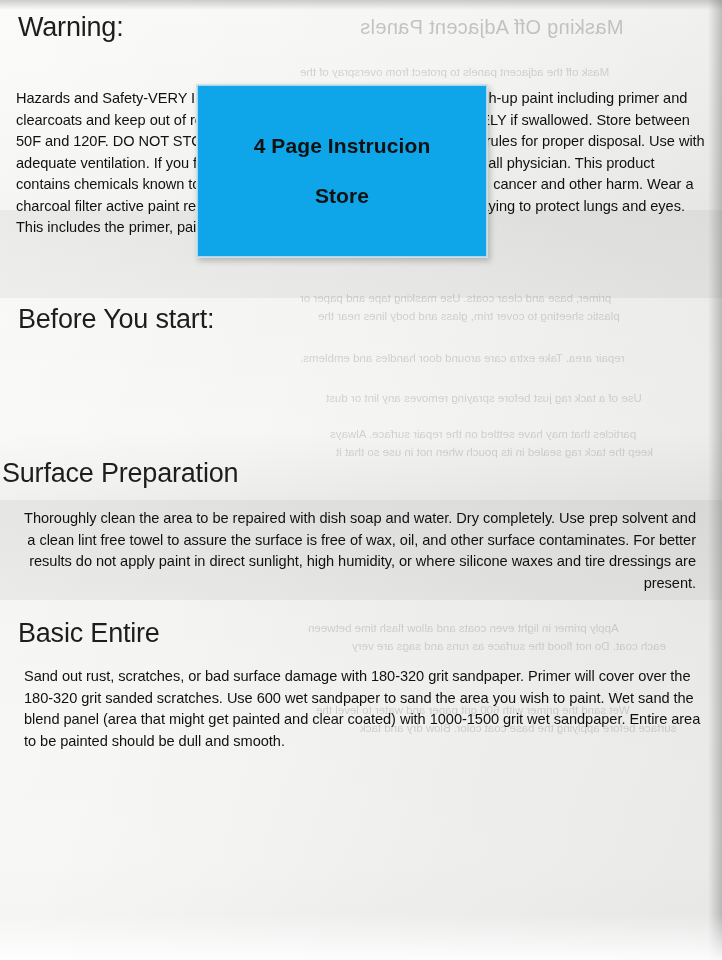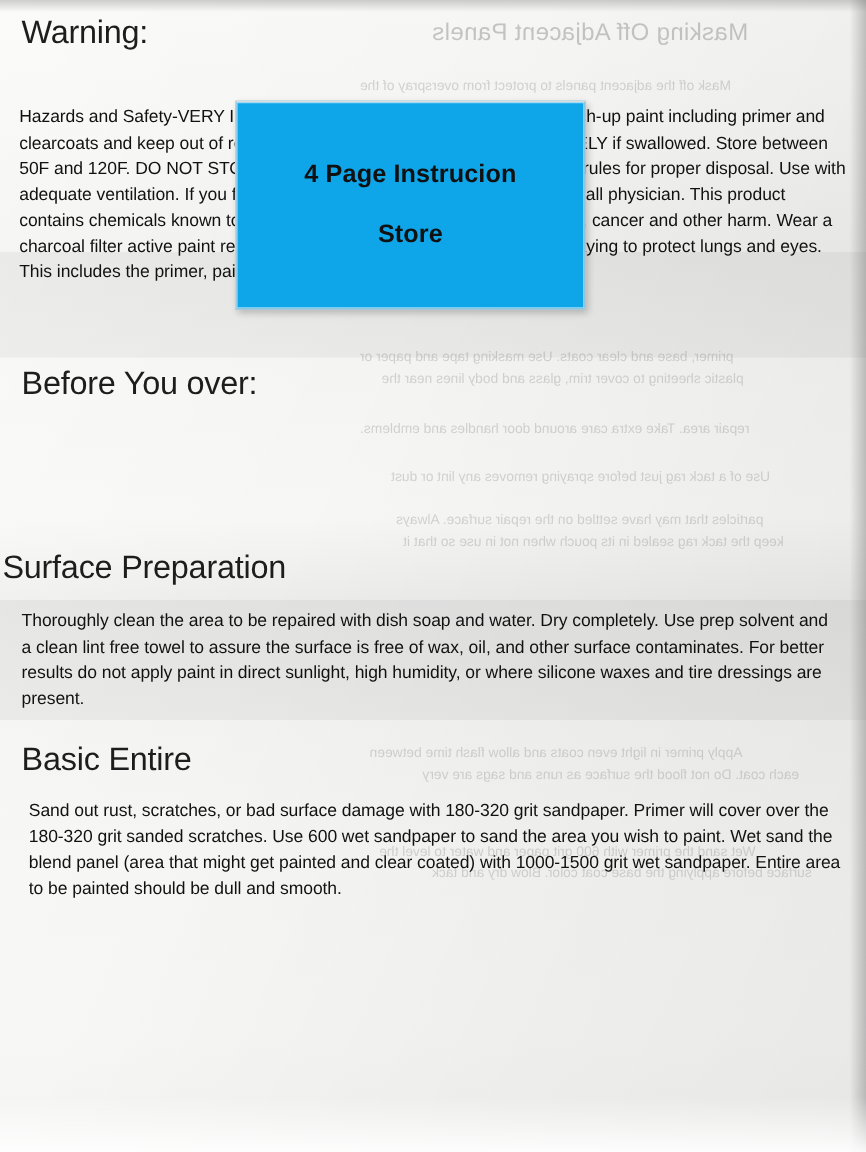--- a/index.html
+++ b/index.html
@@ -150,26 +150,26 @@
 
   <div class="shadow-band" style="top:210px; height:88px;"></div>
   <div class="shadow-band" style="top:500px; height:100px;"></div>
 
   <div class="content">
 
     <h1 class="sec" style="left:18px; top:12px;">Warning:</h1>
 
     <p class="body" style="left:16px; top:88px; width:692px;">Hazards and Safety-VERY IMPORTANT! Do not breath spray mist of touch-up paint including primer and clearcoats and keep out of reach of children. Call a physician IMMEDIATELY if swallowed. Store between 50F and 120F. DO NOT STORE IN CAR and avoid freezing. Follow local rules for proper disposal. Use with adequate ventilation. If you feel dizzy, stop product use immediately and call physician. This product contains chemicals known to the State of California to cause birth defects, cancer and other harm. Wear a charcoal filter active paint respirator and WEAR safety goggles when spraying to protect lungs and eyes. This includes the primer, paint and clearcoat.</p>
 
-    <h1 class="sec" style="left:18px; top:304px;">Before You over:</h1>
+    <h1 class="sec" style="left:18px; top:304px;">Before You start:</h1>
 
 
     <h1 class="sec" style="left:2px; top:458px;">Surface Preparation</h1>
 
-    <p class="body" style="left:18px; top:508px; width:678px;">Thoroughly clean the area to be repaired with dish soap and water.  Dry completely. Use prep solvent and a clean lint free towel to assure the surface is free of wax, oil, and other surface contaminates. For better results do not apply paint in direct sunlight, high humidity, or where silicone waxes and tire dressings are present.</p>
+    <p class="body" style="left:18px; top:508px; width:678px;text-align:right;">Thoroughly clean the area to be repaired with dish soap and water.  Dry completely. Use prep solvent and a clean lint free towel to assure the surface is free of wax, oil, and other surface contaminates. For better results do not apply paint in direct sunlight, high humidity, or where silicone waxes and tire dressings are present.</p>
 
     <h1 class="sec" style="left:18px; top:618px;">Basic Entire</h1>
 
     <p class="body" style="left:24px; top:666px; width:680px;">Sand out rust, scratches, or bad surface damage with 180-320 grit sandpaper. Primer will cover over the 180-320 grit sanded scratches. Use 600 wet sandpaper to sand the area you wish to paint. Wet sand the blend panel (area that might get painted and clear coated) with 1000-1500 grit wet sandpaper. Entire area to be painted should be dull and smooth.</p>
 
 
     <div class="label-card">
       <div class="ln">4 Page Instrucion</div>
       <div class="ln">Store</div>
     </div>

